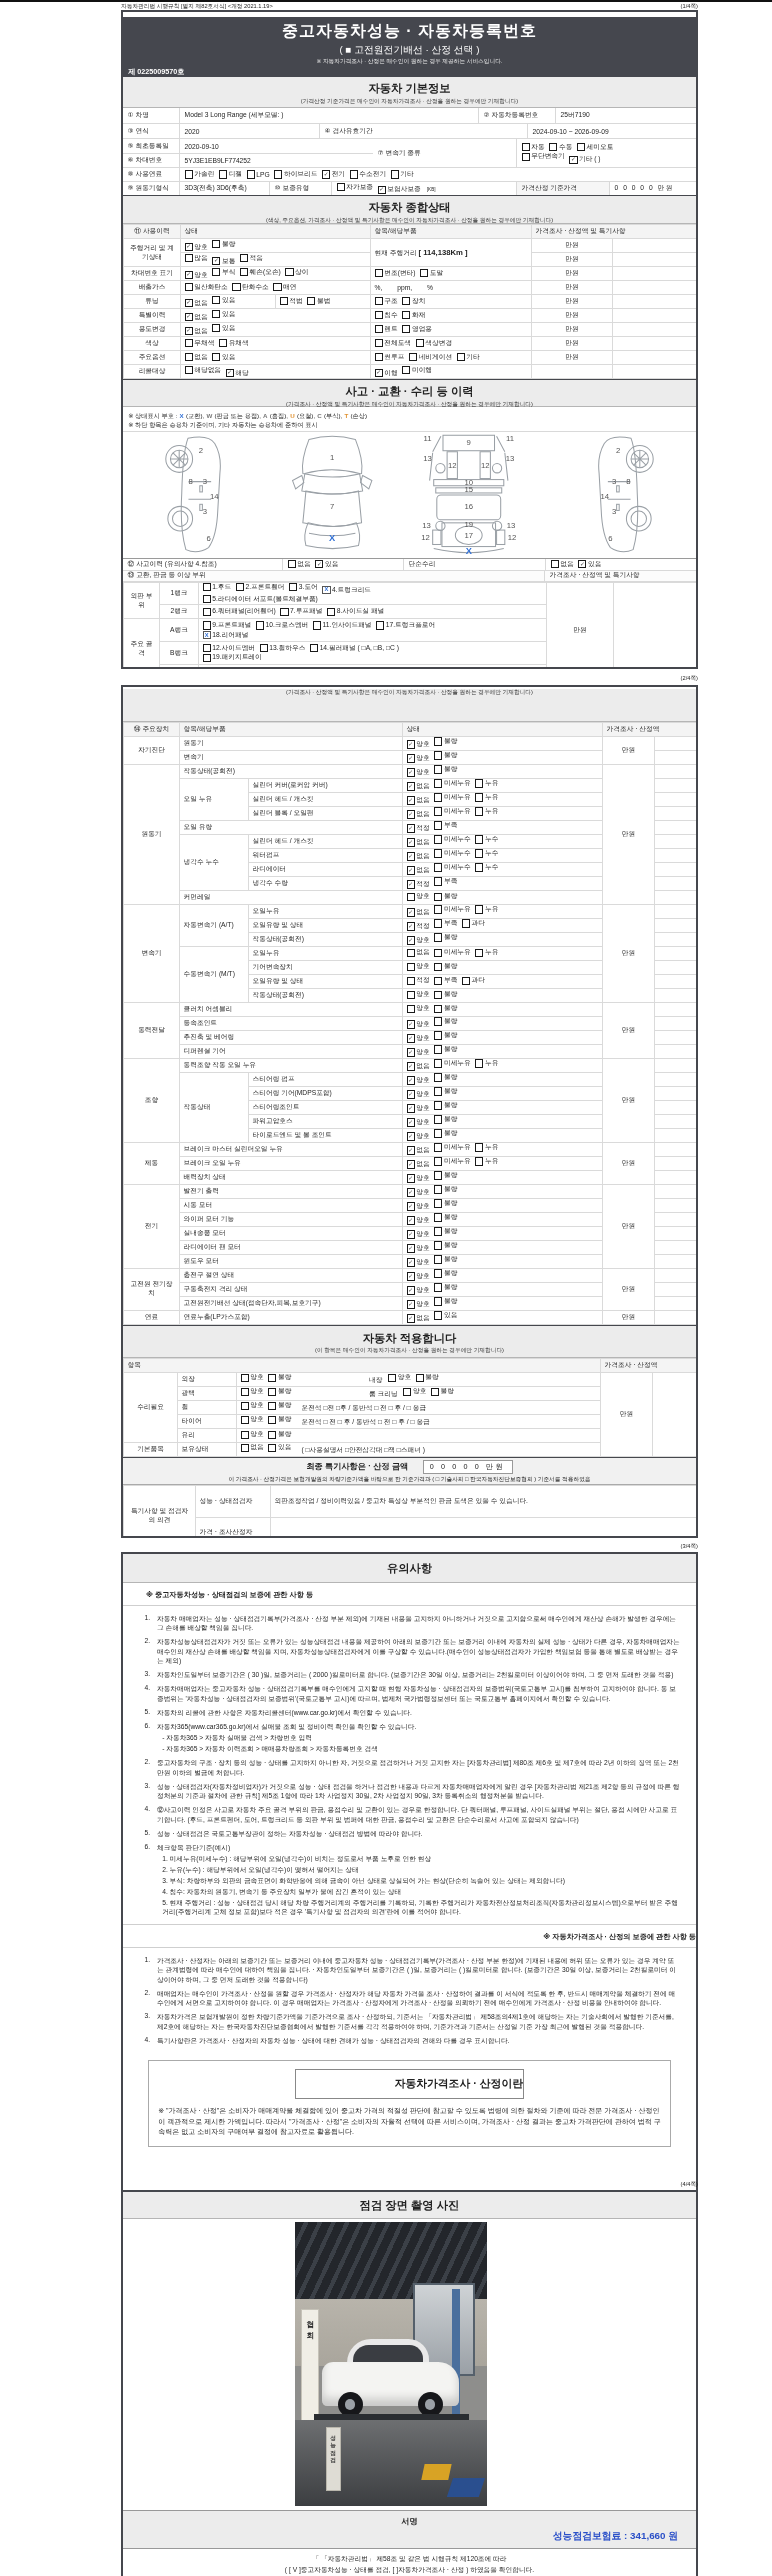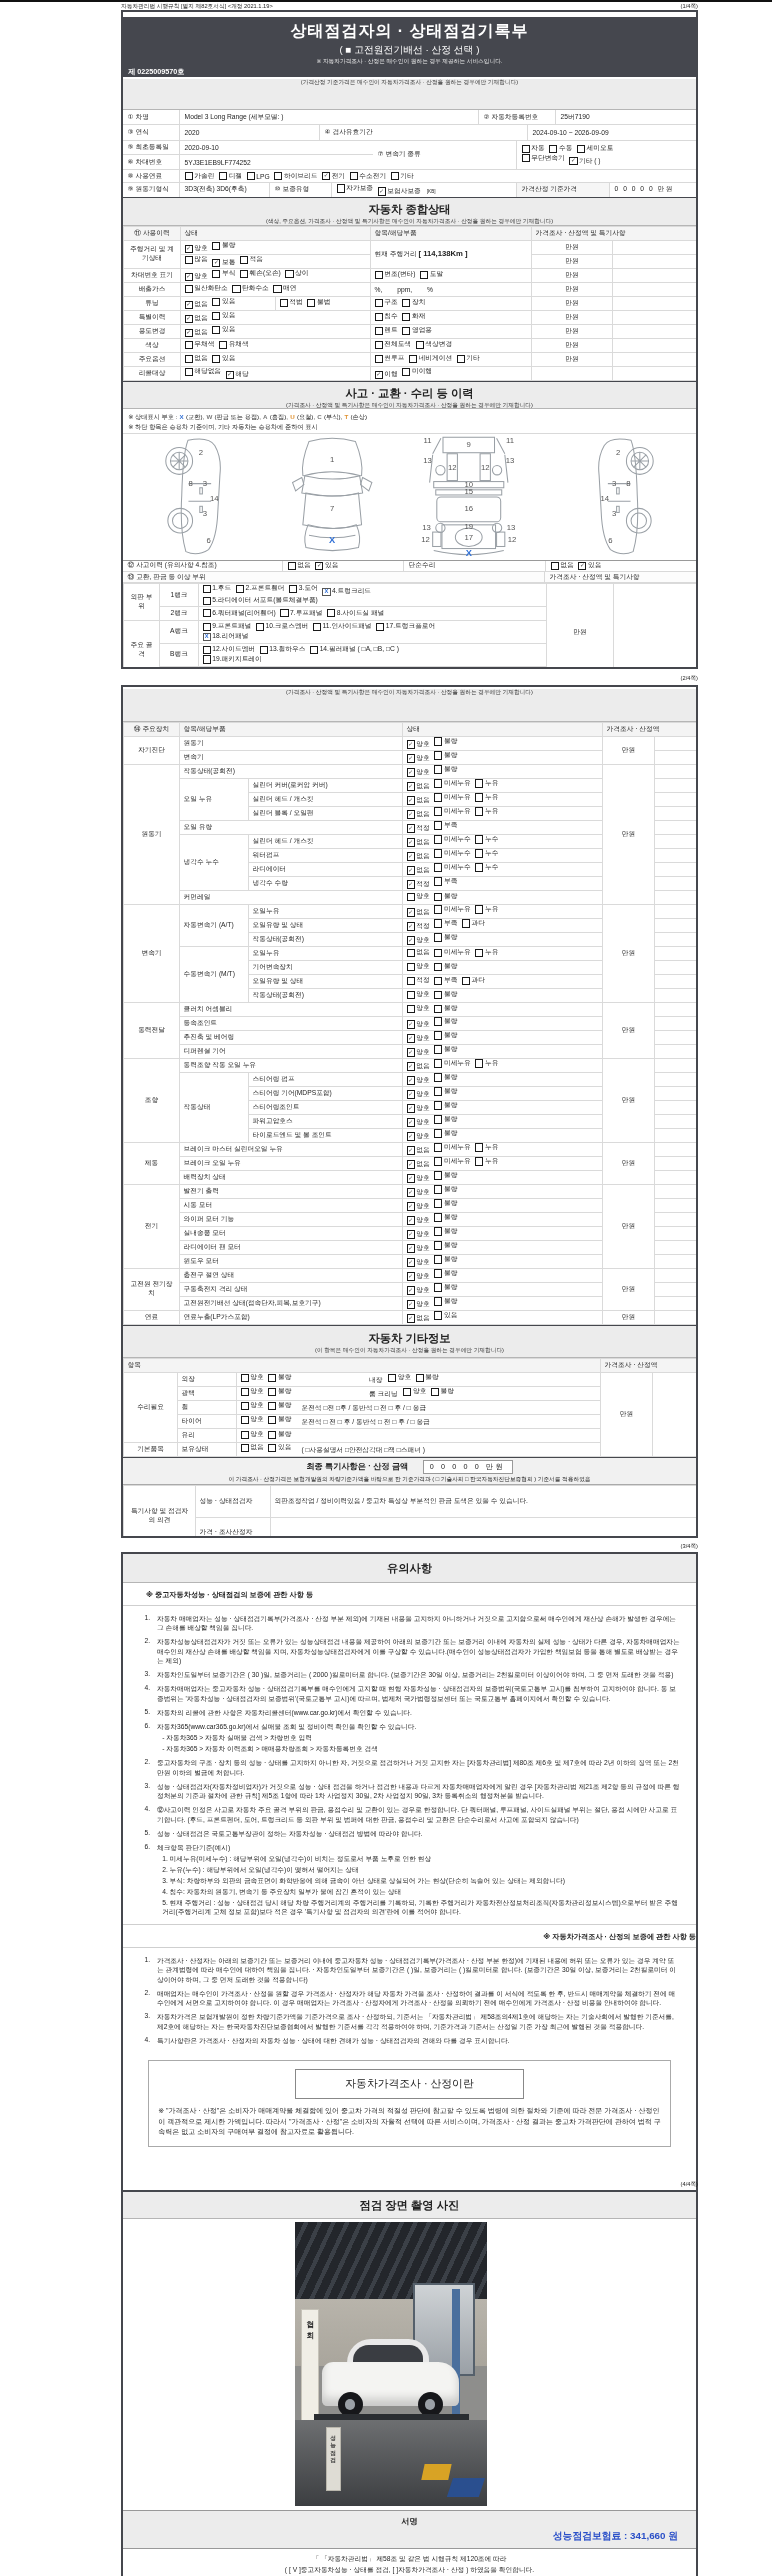--- a/index.html
+++ b/index.html
@@ -45,21 +45,21 @@
   .acc-notes{font-size:6.2px;padding:3.6px 0 0 5.2px;line-height:1.55;border-bottom:0.5px solid #d9d9d9;box-sizing:border-box;}
   .code-k{font-weight:bold;margin:0 0.5px;}
   
   .nt-sec{font-size:7.2px;font-weight:bold;padding:6.7px 0 5.7px 23px;border-bottom:0.5px solid #cfcfcf;}
   .nt-list{padding:7.2px 15.5px 3.1px 21.6px;}
   .n-item{display:flex;margin-bottom:4.6px;}
   .n-num{width:12.4px;flex:none;font-size:6.7px;}
   .n-body{flex:1;font-size:6.7px;line-height:1.42;white-space:normal;}
   .n-sub{margin-top:1.5px;padding-left:5.2px;font-size:6.7px;line-height:1.4;}
   .info-box{border:0.5px solid #aaa;margin:7.2px 25px 0 25px;padding:0 0 8.2px 0;}
-  .info-box-title{border:0.5px solid #888;width:227px;margin:7.2px auto 0 auto;text-align:center;font-size:10.8px;font-weight:normal;padding:7.2px 0;}
+  .info-box-title{border:0.5px solid #888;width:227px;margin:7.2px auto 0 auto;text-align:right;font-size:10.8px;font-weight:bold;padding:7.2px 0;}
   .info-box-text{font-size:7px;line-height:1.5;padding:7.2px 9.3px 0 9.3px;white-space:normal;}
   
   .sign-bar{background:#ececec;border-top:0.5px solid #999;border-bottom:0.5px solid #999;box-sizing:border-box;}
   .sign-title{text-align:center;font-size:8.2px;font-weight:bold;padding-top:4.6px;}
   .premium{text-align:right;padding-right:18px;font-size:9.8px;font-weight:bold;color:#2b50c8;margin-top:3.1px;}
   .confirm{ text-align:center;font-size:6.7px;line-height:1.6;padding-top:4.6px;}
   
   .photo{position:relative;width:192px;height:284px;margin:3.1px 0 0 172px;background:#8e8e8c;overflow:hidden;}
   .ph-ceil{position:absolute;left:0;top:0;width:100%;height:77px;background:repeating-linear-gradient(115deg,#23262b 0 8.2px,#3b4047 8.2px 12.4px);}
   .ph-wall{position:absolute;left:0;top:77px;width:100%;height:67px;background:linear-gradient(#b8b4ab,#a9a59c);}
@@ -86,27 +86,28 @@
 <div id="page">
   <div class="topline"></div>
   <div class="meta-row">
     <span>자동차관리법 시행규칙 [별지 제82호서식] &lt;개정 2021.1.19&gt;</span>
     <span>(1/4쪽)</span>
   </div>
 
   <div class="card" style="top:10.3px;height:659px;">
     <div class="doc-header">
       <div class="wline"></div>
-      <div class="doc-title">상태점검자의 · 상태점검기록부</div>
+      <div class="doc-title">중고자동차성능 · 자동차등록번호</div>
       <div class="doc-sub">( ■ 고전원전기배선 · 산정 선택 )</div>
       <div class="doc-note">※ 자동차가격조사 · 산정은 매수인이 원하는 경우 제공하는 서비스입니다.</div>
       <div class="doc-no">제 0225009570호</div>
     </div>
 
     <div class="sec-head" style="height:31px;">
+      <div class="sec-title">자동차 기본정보</div>
       <div class="sec-sub">(가격산정 기준가격은 매수인이 자동차가격조사 · 산정을 원하는 경우에만 기재합니다)</div>
     </div>
 
     <div>
       <div class="brow" style="height:15.5px;">
         <div class="bcell blabel" style="width:57px;">① 차명</div>
         <div class="bcell" style="width:299px;">Model 3 Long Range (세부모델: )</div>
         <div class="bcell blabel" style="width:77px;">② 자동차등록번호</div>
         <div class="bcell" style="width:140px;">25버7190</div>
       </div>
@@ -1179,21 +1180,21 @@
                 <span class="box" title="있음"></span>
                 <span class="cbl">있음</span>
               </span></td>
             <td class="c" rowspan="1">만원</td>
             <td></td>
           </tr>
         </tbody>
     </table>
 
     <div class="sec-head" style="height:33px;border-top:1px solid #45474d;">
-      <div class="sec-title" style="padding-top:5.2px;">자동차 기타정보</div>
+      <div class="sec-title" style="padding-top:5.2px;">자동차 적용합니다</div>
       <div class="sec-sub">(이 항목은 매수인이 자동차가격조사 · 산정을 원하는 경우에만 기재합니다)</div>
     </div>
     <table class="grid">
       <colgroup>
           <col style="width:54px">
           <col style="width:59px">
           <col style="width:364px">
           <col style="width:52px">
           <col style="width:44px">
         </colgroup>

